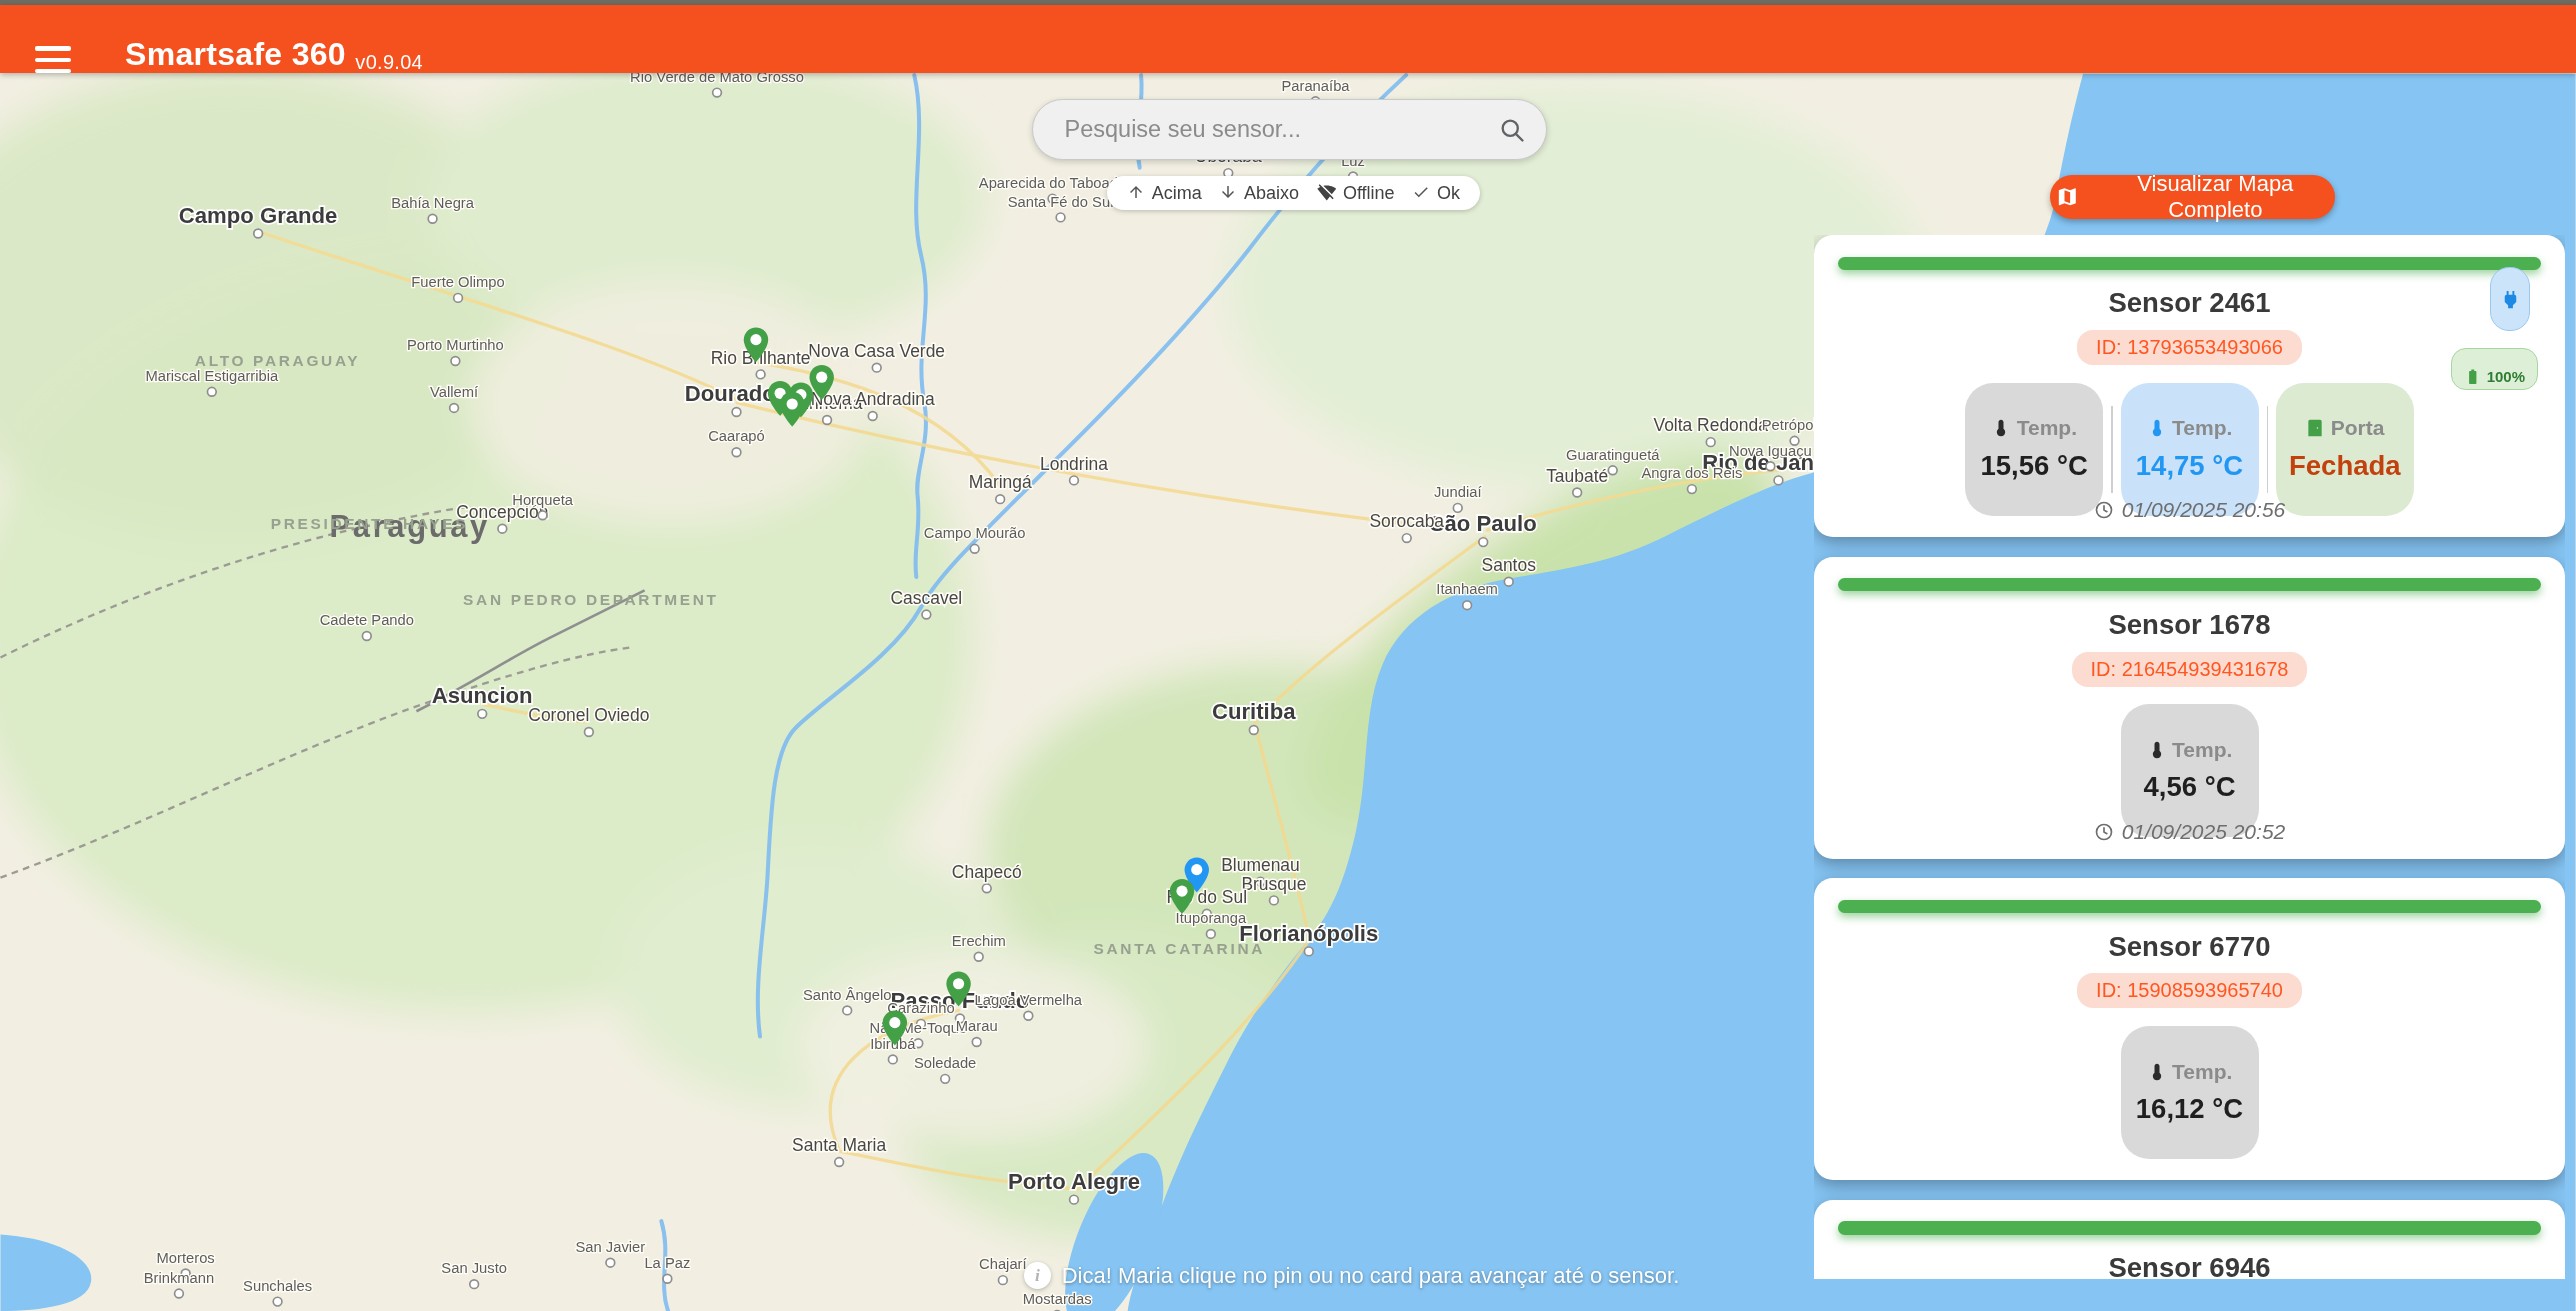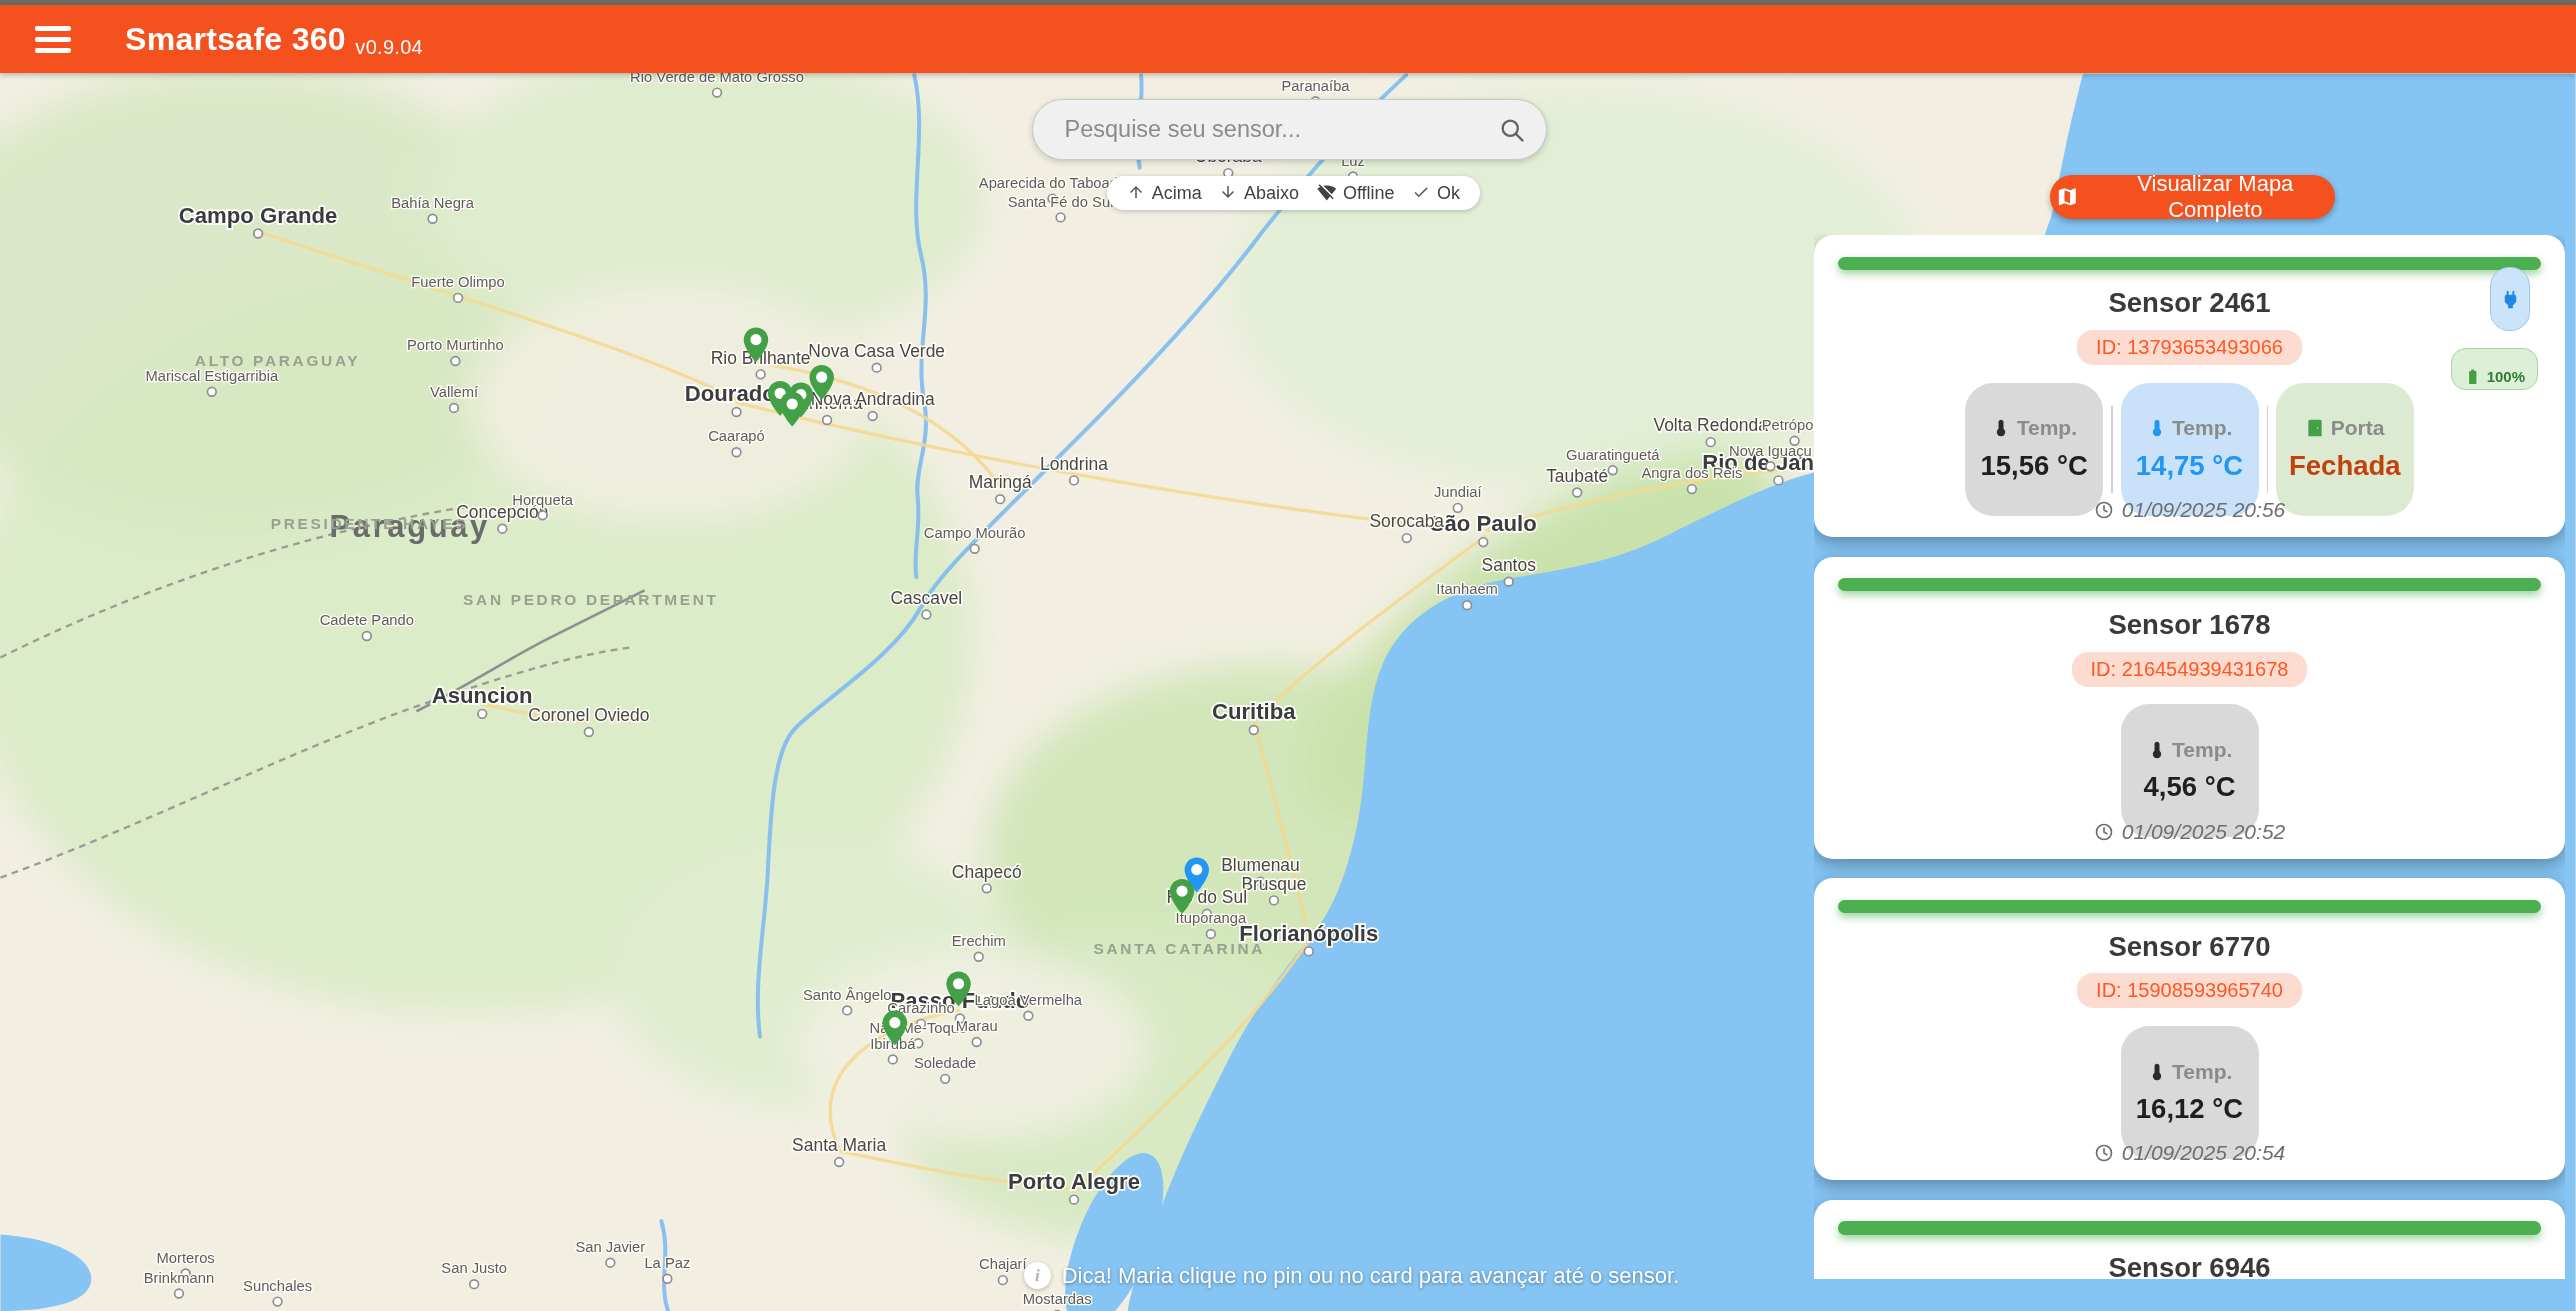--- a/index.html
+++ b/index.html
@@ -16,21 +16,21 @@
   .map-svg .country{font:700 46px "Liberation Sans",sans-serif;fill:#6b6b6b;letter-spacing:4px;}
   .map-svg .region{font:600 23px "Liberation Sans",sans-serif;fill:#98a08f;letter-spacing:4px;}
   .map-svg .city-lg{font:700 33px "Liberation Sans",sans-serif;fill:#3c3c3c;stroke:#ffffff;stroke-width:5px;paint-order:stroke;}
   .map-svg .city{font:400 26px "Liberation Sans",sans-serif;fill:#474747;stroke:#fffdf5;stroke-width:4.5px;paint-order:stroke;}
   .map-svg .small{font:400 22px "Liberation Sans",sans-serif;fill:#5d5d5d;stroke:#fffdf5;stroke-width:4px;paint-order:stroke;}
 
   
   .topstrip{position:absolute;left:0;top:0;width:100%;height:5.4px;background:#6c6c62;z-index:40;}
   header.appbar{
     position:absolute;left:0;top:5.4px;width:100%;height:68px;background:#f4511e;
-    display:flex;align-items:center;z-index:40;box-shadow:0 2px 5.4px rgba(0,0,0,.25);
+    display:flex;align-items:flex-end;z-index:40;box-shadow:0 2px 5.4px rgba(0,0,0,.25);
   }
   .hamburger{width:36px;height:27px;margin-left:35px;display:flex;flex-direction:column;justify-content:space-between;cursor:pointer;}
   .hamburger span{display:block;height:4.7px;border-radius:2px;background:#fff;}
   .apptitle{color:#fff;font-size:32px;font-weight:700;margin-left:54px;letter-spacing:0.3px;display:flex;align-items:baseline;}
   .appversion{color:#fff;font-size:20px;font-weight:400;margin-left:9.4px;position:relative;top:4px;}
 
   
   .searchwrap{
     position:absolute;left:1032px;top:99px;width:513px;height:59px;z-index:30;
     background:#f0f0f0;border:1.3px solid #c9c9c9;border-radius:31px;
@@ -509,27 +509,20 @@
         <div class="rchip grey">
           <div class="rlabel">
             <svg width="20" height="20" viewBox="0 0 24 24">
                 <path fill="#2b2b2b" d="M15 13V5c0-1.66-1.34-3-3-3S9 3.34 9 5v8c-1.21.91-2 2.37-2 4 0 2.76 2.24 5 5 5s5-2.24 5-5c0-1.63-.79-3.09-2-4z"></path>
               </svg>
             <span>Temp.</span>
           </div>
           <div class="rvalue">16,12 °C</div>
         </div>
       </div>
-      <div class="cardfoot">
-        <svg width="20" height="20" viewBox="0 0 24 24">
-            <circle cx="12" cy="12" r="9" fill="none" stroke="#6e6e6e" stroke-width="2"></circle>
-            <path d="M12 7v5l3.5 2" fill="none" stroke="#6e6e6e" stroke-width="2" stroke-linecap="round"></path>
-          </svg>
-        <span>01/09/2025 20:54</span>
-      </div>
     </div>
 
     <div class="card short">
       <div class="progress"></div>
       <h2>Sensor 6946</h2>
 
     </div>
 
   </div>
 

